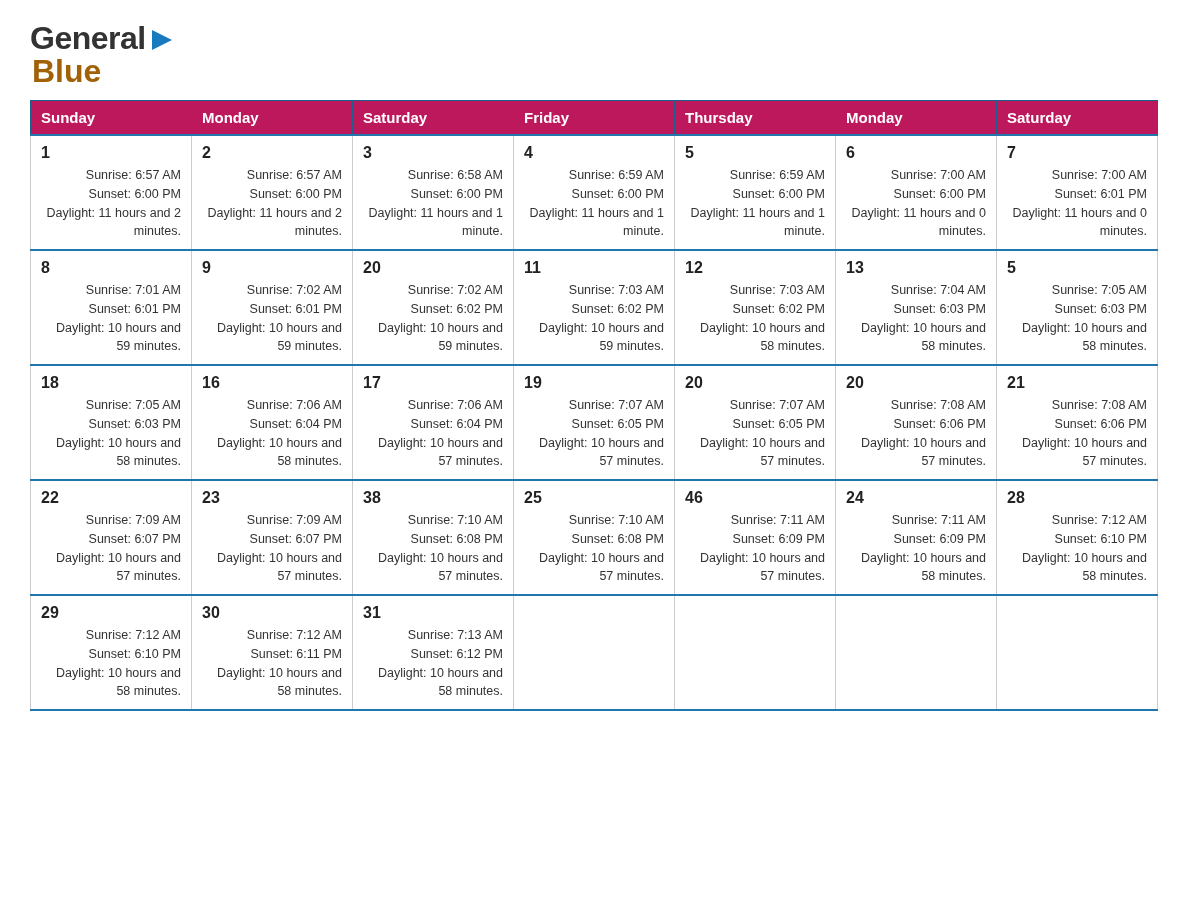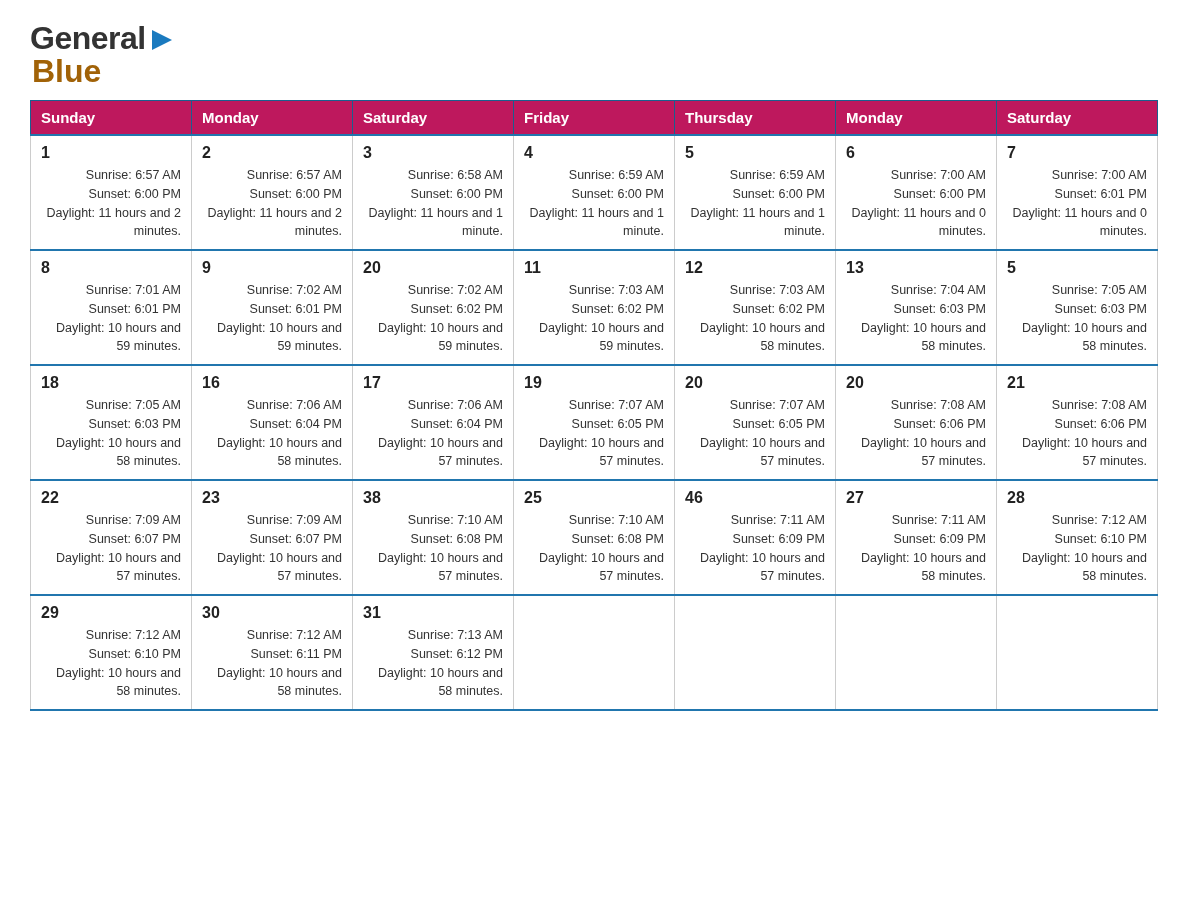--- a/index.html
+++ b/index.html
@@ -225,21 +225,21 @@
         </td>
         <td>
           <div class="day-num">25</div>
           <div class="day-info">Sunrise: 7:10 AM<br>Sunset: 6:08 PM<br>Daylight: 10 hours and 57 minutes.</div>
         </td>
         <td>
           <div class="day-num">46</div>
           <div class="day-info">Sunrise: 7:11 AM<br>Sunset: 6:09 PM<br>Daylight: 10 hours and 57 minutes.</div>
         </td>
         <td>
-          <div class="day-num">27</div>
+          <div class="day-num">24</div>
           <div class="day-info">Sunrise: 7:11 AM<br>Sunset: 6:09 PM<br>Daylight: 10 hours and 58 minutes.</div>
         </td>
         <td>
           <div class="day-num">28</div>
           <div class="day-info">Sunrise: 7:12 AM<br>Sunset: 6:10 PM<br>Daylight: 10 hours and 58 minutes.</div>
         </td>
       </tr>
       <tr>
         <td>
           <div class="day-num">29</div>

